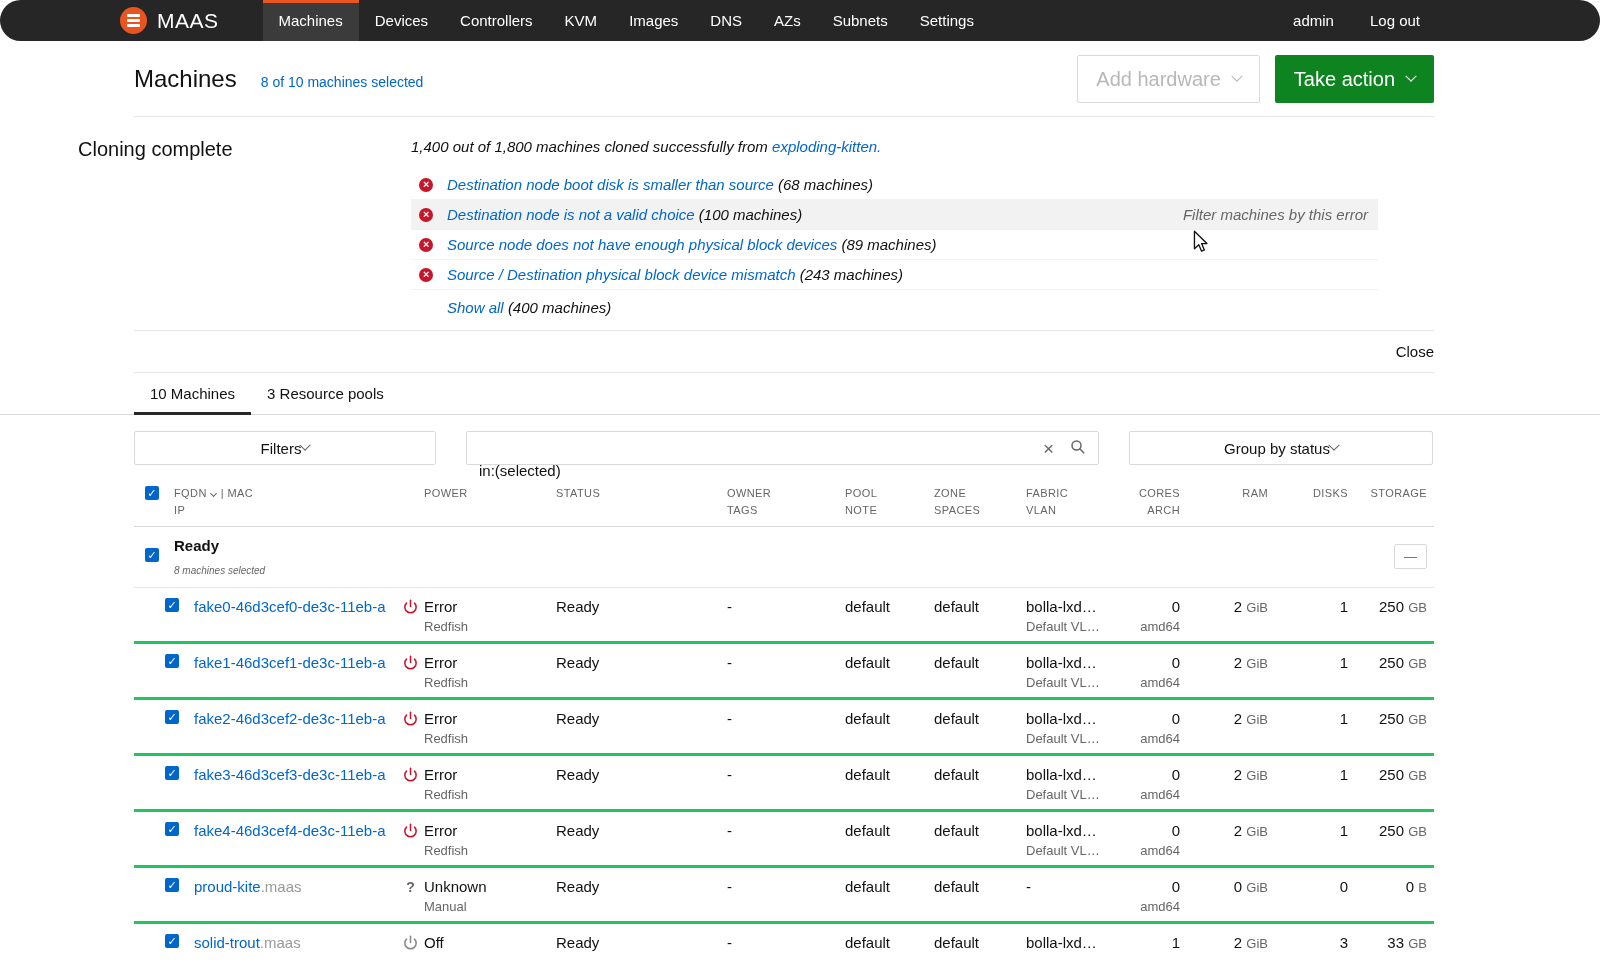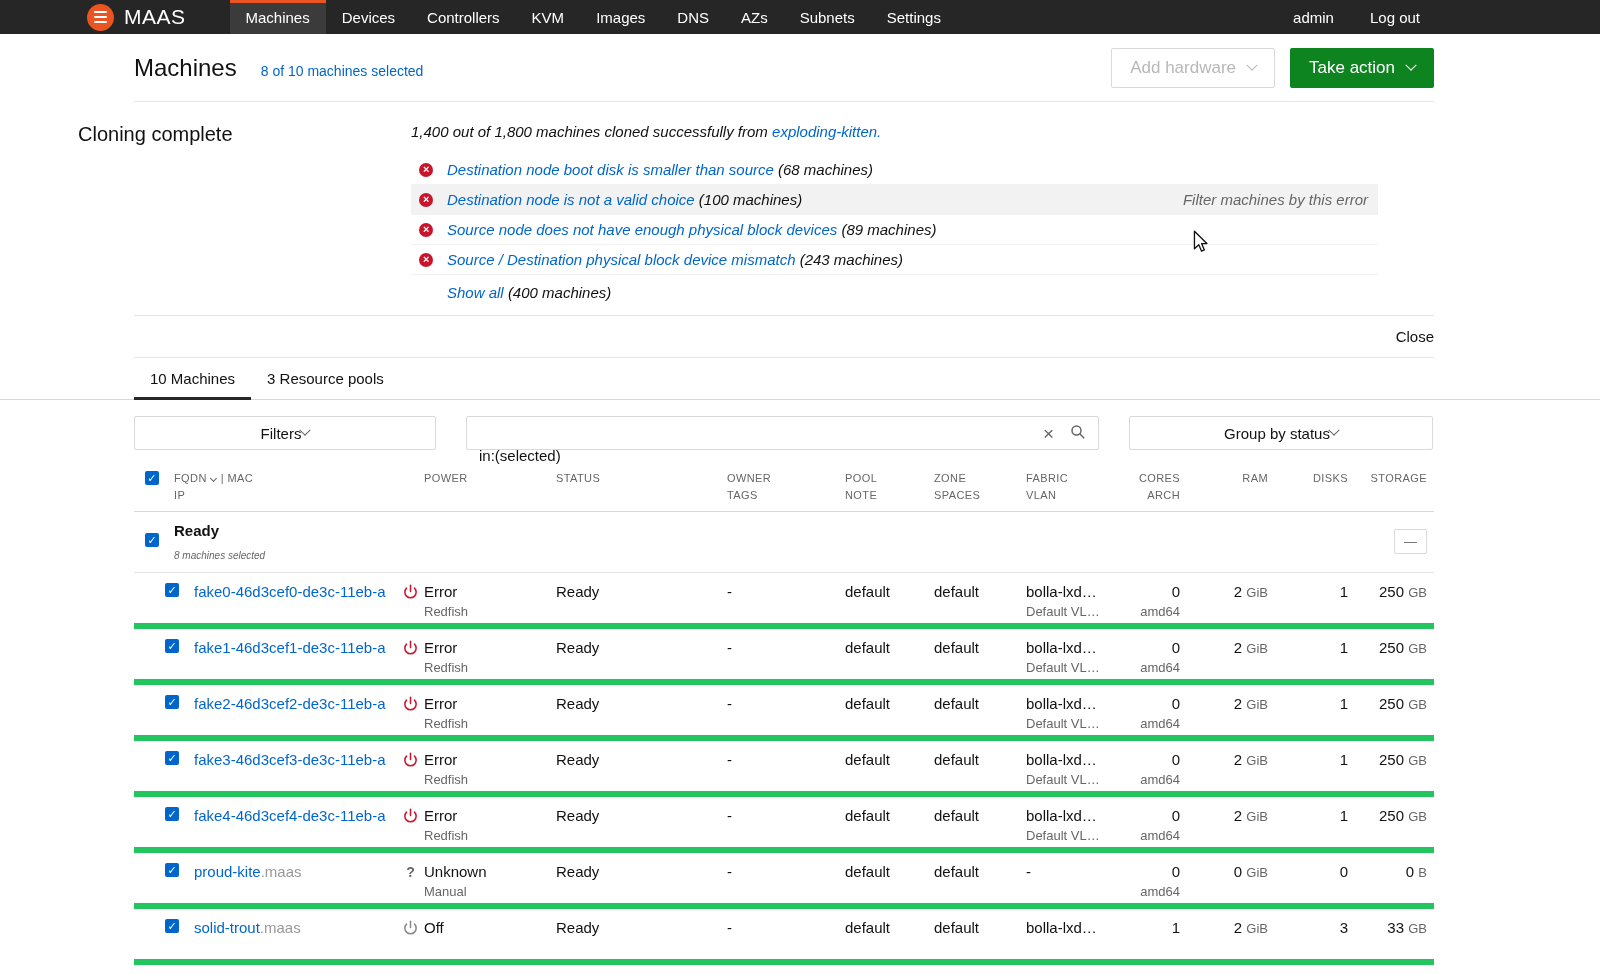--- a/index.html
+++ b/index.html
@@ -2,38 +2,38 @@
 <html><head>
 <meta charset="utf-8">
 <style>
   * { margin:0; padding:0; box-sizing:border-box; }
   html,body { background:#fff; }
   body { font-family:"Liberation Sans", sans-serif; color:#111; font-size:15px; }
   a { text-decoration:none; cursor:pointer; }
   .page { width:1600px; height:975px; overflow:hidden; position:relative; background:#fff; }
 
   
-  .navbar { height:34px; background:#262626; display:flex; align-items:stretch; color:#fff; padding-left:87px; padding-right:180px; }
+  .navbar { height:41px; background:#262626; display:flex; align-items:stretch; color:#fff; padding-left:120px; padding-right:180px;border-radius:24px; }
   .brand { display:flex; align-items:center; gap:10px; margin-right:44px; }
   .logo-circle { width:27px; height:27px; border-radius:50%; background:#E95420; display:flex; flex-direction:column; align-items:center; justify-content:center; gap:2.5px; }
   .logo-circle i { display:block; width:13px; height:2.6px; background:#fff; border-radius:1px; }
   .brand-text { font-size:21px; letter-spacing:.5px; color:#fff; }
   .nav-items { display:flex; list-style:none; }
   .nav-item { display:flex; align-items:center; padding:0 16px; font-size:15px; color:#fff; cursor:pointer; border-top:3px solid transparent; border-bottom:3px solid transparent; }
   .nav-item.active { background:#3b3b3b; border-top-color:#E95420; }
   .nav-right { margin-left:auto; display:flex; align-items:center; gap:36px; }
   .nav-right a { color:#fff; font-size:15px; }
 
   
   .page-header { width:1300px; margin-left:134px; display:flex; justify-content:space-between; align-items:center; padding:14px 0 13px; border-bottom:1px solid #e5e5e5; }
   .header-left { display:flex; align-items:baseline; gap:24px; }
   .page-title { font-size:24px; font-weight:400; color:#111; }
   .selection-link { color:#0066cc; font-size:14px; }
   .header-actions { display:flex; gap:15px; }
-  .btn { height:40px; padding:0 18px; font-size:17px; display:flex; align-items:center; gap:12px; border-radius:2px; border:1px solid transparent; background:none; cursor:pointer; font-family:inherit; }
+  .btn { height:48px; padding:0 18px; font-size:20px; display:flex; align-items:center; gap:12px; border-radius:2px; border:1px solid transparent; background:none; cursor:pointer; font-family:inherit; }
   .btn-disabled { border-color:#d9d9d9; color:#b8b8b8; }
   .btn-positive { background:#0E8420; color:#fff; }
   .chev { width:8px; height:8px; border-right:1.5px solid #666; border-bottom:1.5px solid #666; display:inline-block; transform:rotate(45deg) translate(-2px,-2px); }
   .chev-white { border-color:#fff; }
   .chev-grey { border-color:#b8b8b8; }
 
   
   .notification { width:1300px; margin-left:78px; padding-top:18px; display:flex; }
   .notif-title { font-size:20px; font-weight:400; width:333px; flex-shrink:0; padding-top:3px; }
   .notif-body { flex:1;font-style:italic; }
@@ -77,21 +77,21 @@
   .th.num { text-align:right; }
   .th:last-child { padding-right:7px; }
   .sort-chev { width:5px; height:5px; border-right:1.2px solid #666; border-bottom:1.2px solid #666; display:inline-block; transform:rotate(45deg); margin:0 5px 1px 4px; }
 
   .t-group { display:grid; grid-template-columns:40px 1fr auto; align-items:center; padding:10px 0 11px; border-bottom:1px solid #e5e5e5; }
   .group-check { padding-left:11px; }
   .group-label { font-size:15px; font-weight:700; }
   .group-sub { font-size:10px; color:#666; margin-top:11px;font-style:italic; }
   .collapse-btn { width:33px; height:25px; border:1px solid #d9d9d9; border-radius:2px; background:#fff; color:#666; font-size:13px; line-height:23px; text-align:center; cursor:pointer; margin-right:7px; font-family:inherit; }
 
-  .m-row { display:grid; grid-template-columns:60px 230px 132px 171px 118px 89px 92px 108px 46px 88px 80px 86px; height:56px; padding-top:10px; border-bottom:6px solid #22c55e; align-items:start; }
+  .m-row { display:grid; grid-template-columns:60px 230px 132px 171px 118px 89px 92px 108px 46px 88px 80px 86px; height:56px; padding-top:10px; border-bottom:3px solid #22c55e; align-items:start; }
   .m-check { padding-left:31px; }
   .cell-main { font-size:15px; color:#111; }
   .cell-sub { font-size:13px; color:#666; margin-top:4px; }
   .fqdn-link { color:#0066cc; font-size:15px; }
   .fqdn-link .domain { color:#999; }
   .power-line { display:flex; align-items:center; gap:6px; margin-left:-21px; }
   .power-icon { width:15px; height:15px; display:inline-flex; align-items:center; justify-content:center; flex-shrink:0; }
   .power-icon svg { display:block; }
   .power-error { color:#C7162B; }
   .power-off { color:#888; }

